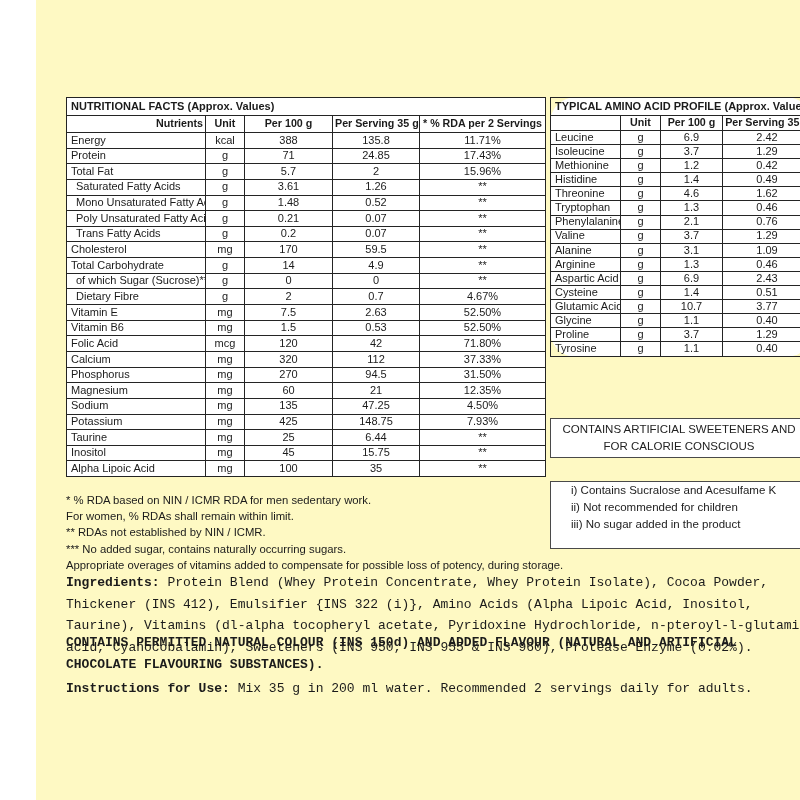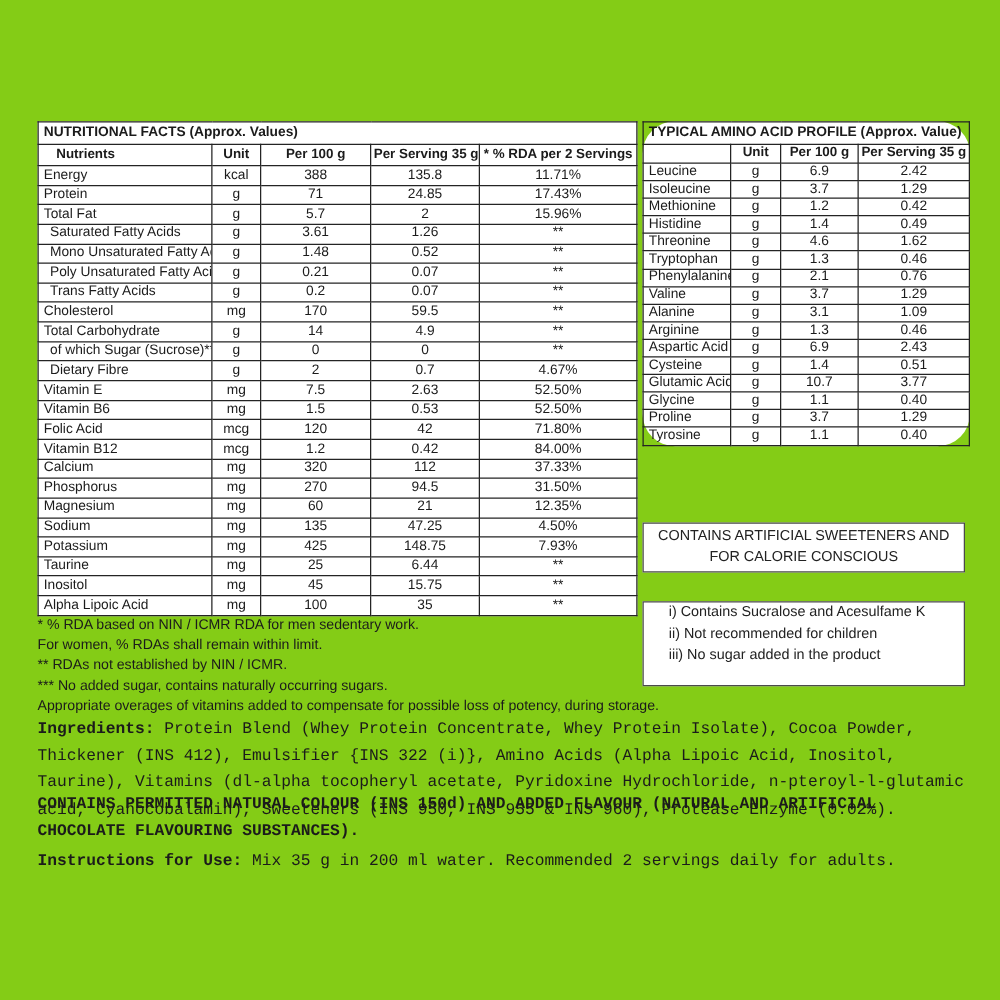--- a/index.html
+++ b/index.html
@@ -1,32 +1,32 @@
 <!DOCTYPE html>
 <html><head>
 <meta charset="utf-8">
 <style>
   html,body{margin:0;padding:0;}
   body{
     width:800px;height:800px;background:#ffffff;
     font-family:"Liberation Sans", sans-serif;color:#1b1b1b;
     position:relative;overflow:hidden;
   }
-  .page{position:absolute;inset:0;background:#84cc16;}
+  .page{position:absolute;inset:0;background:#fef9c3;margin-left:36px;}
 
   
   table{border-collapse:collapse;position:absolute;table-layout:fixed;background:#fff;border:1.5px solid #242424;}
   td,th{
     border:1px solid #242424;font-size:11px;line-height:1.05;
     padding:0 2px;text-align:center;vertical-align:middle;
     overflow:hidden;white-space:nowrap;font-weight:normal;
   }
   th{font-weight:bold;font-size:10.7px;}
   .title-cell{text-align:left;padding-left:4px;font-size:11px;height:17px;}
-  .head-row th:first-child{text-align:left;padding-left:14px;}
+  .head-row th:first-child{text-align:right;padding-left:14px;}
   td.name{text-align:left;padding-left:4px;}
   td.name.indent{padding-left:9px;}
 
   #nutri-table{left:30px;top:97px;width:479px;}
   #nutri-table .head-row{height:17px;}
   #nutri-table tbody tr{height:15.65px;}
 
   #amino-table{left:514px;top:97px;width:261px;border-radius:26px;}
   #amino-table .head-row{height:15px;}
   #amino-table tbody tr{height:14.1px;}
@@ -171,27 +171,20 @@
           <td>52.50%</td>
         </tr>
         <tr>
           <td class="name">Folic Acid</td>
           <td>mcg</td>
           <td>120</td>
           <td>42</td>
           <td>71.80%</td>
         </tr>
         <tr>
-          <td class="name">Vitamin B12</td>
-          <td>mcg</td>
-          <td>1.2</td>
-          <td>0.42</td>
-          <td>84.00%</td>
-        </tr>
-        <tr>
           <td class="name">Calcium</td>
           <td>mg</td>
           <td>320</td>
           <td>112</td>
           <td>37.33%</td>
         </tr>
         <tr>
           <td class="name">Phosphorus</td>
           <td>mg</td>
           <td>270</td>

